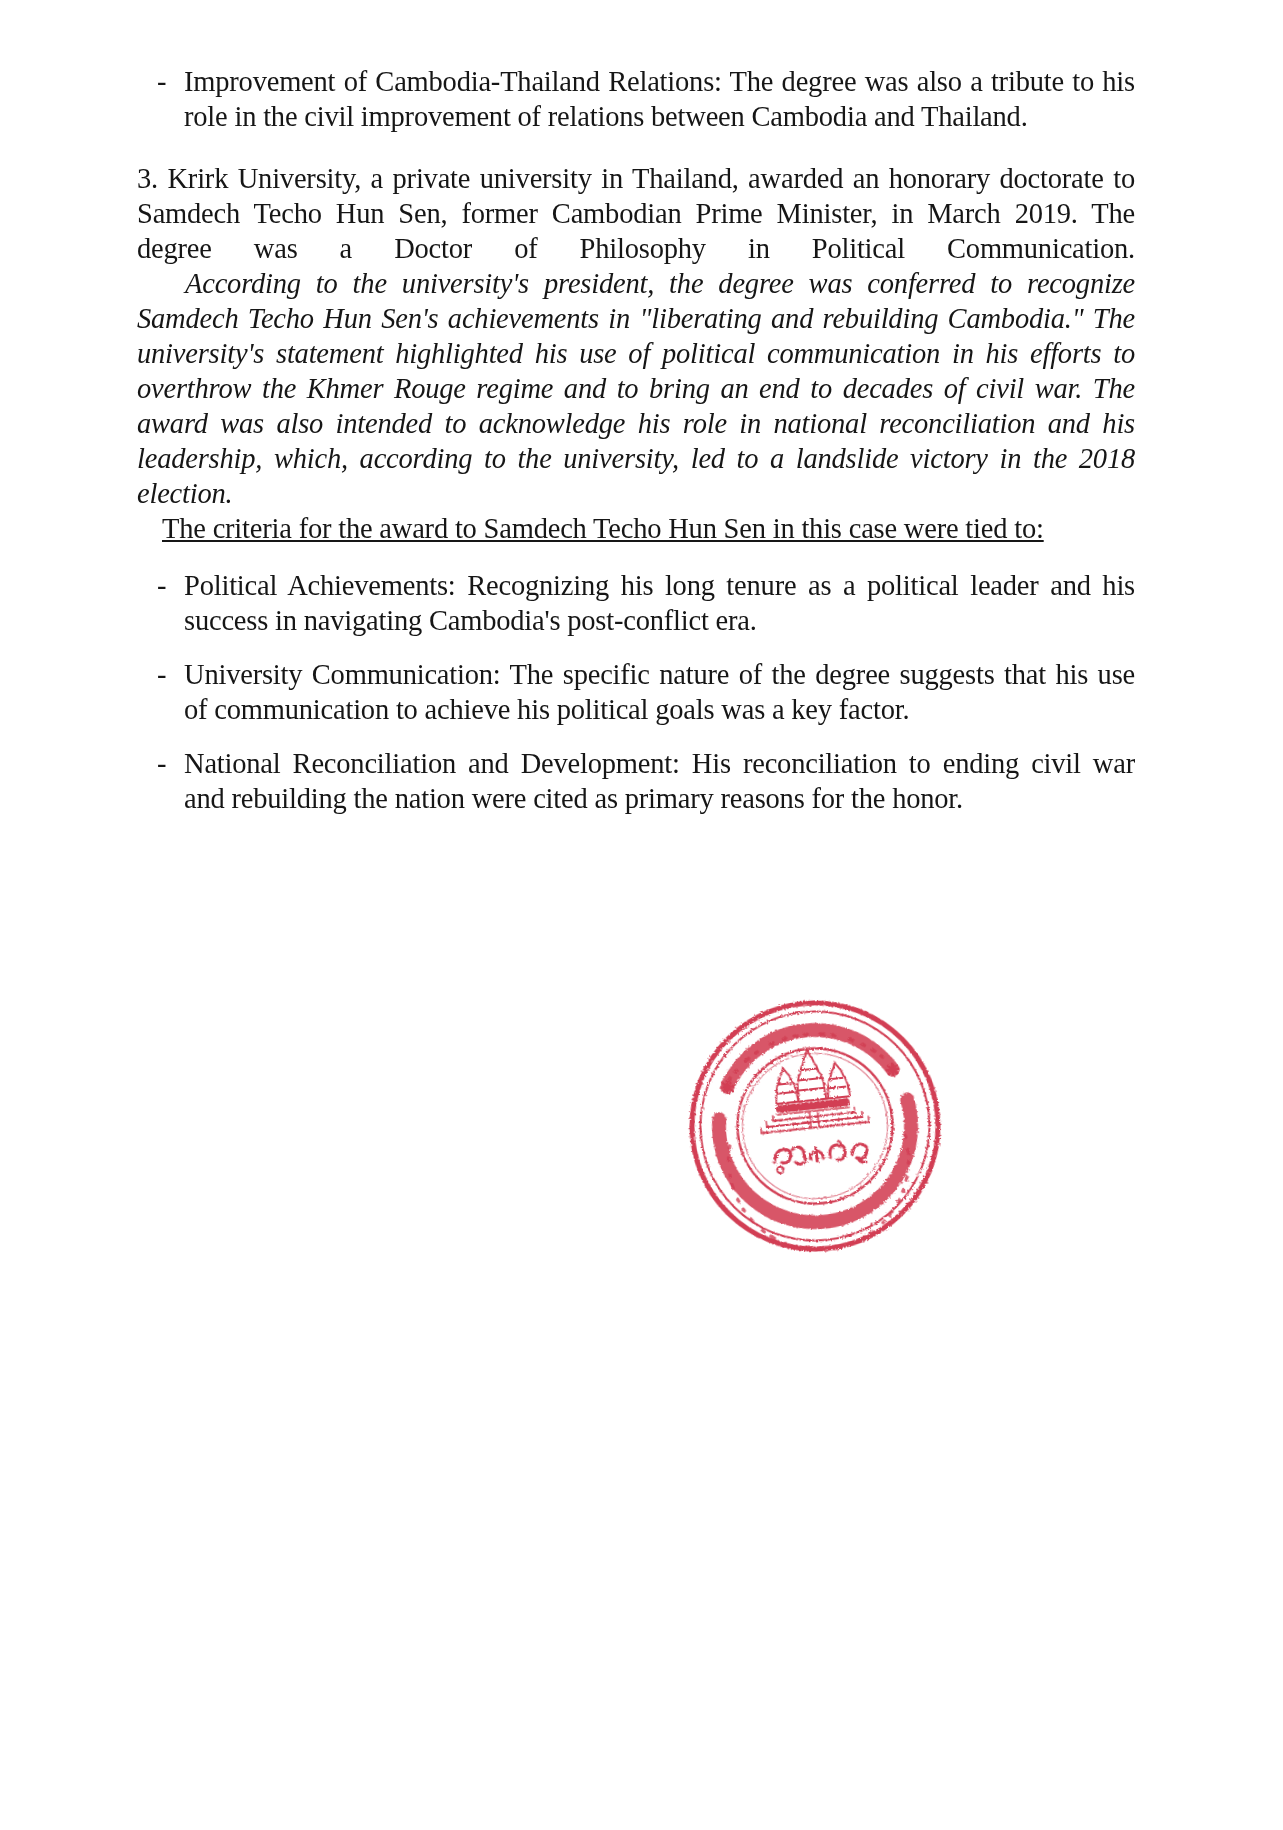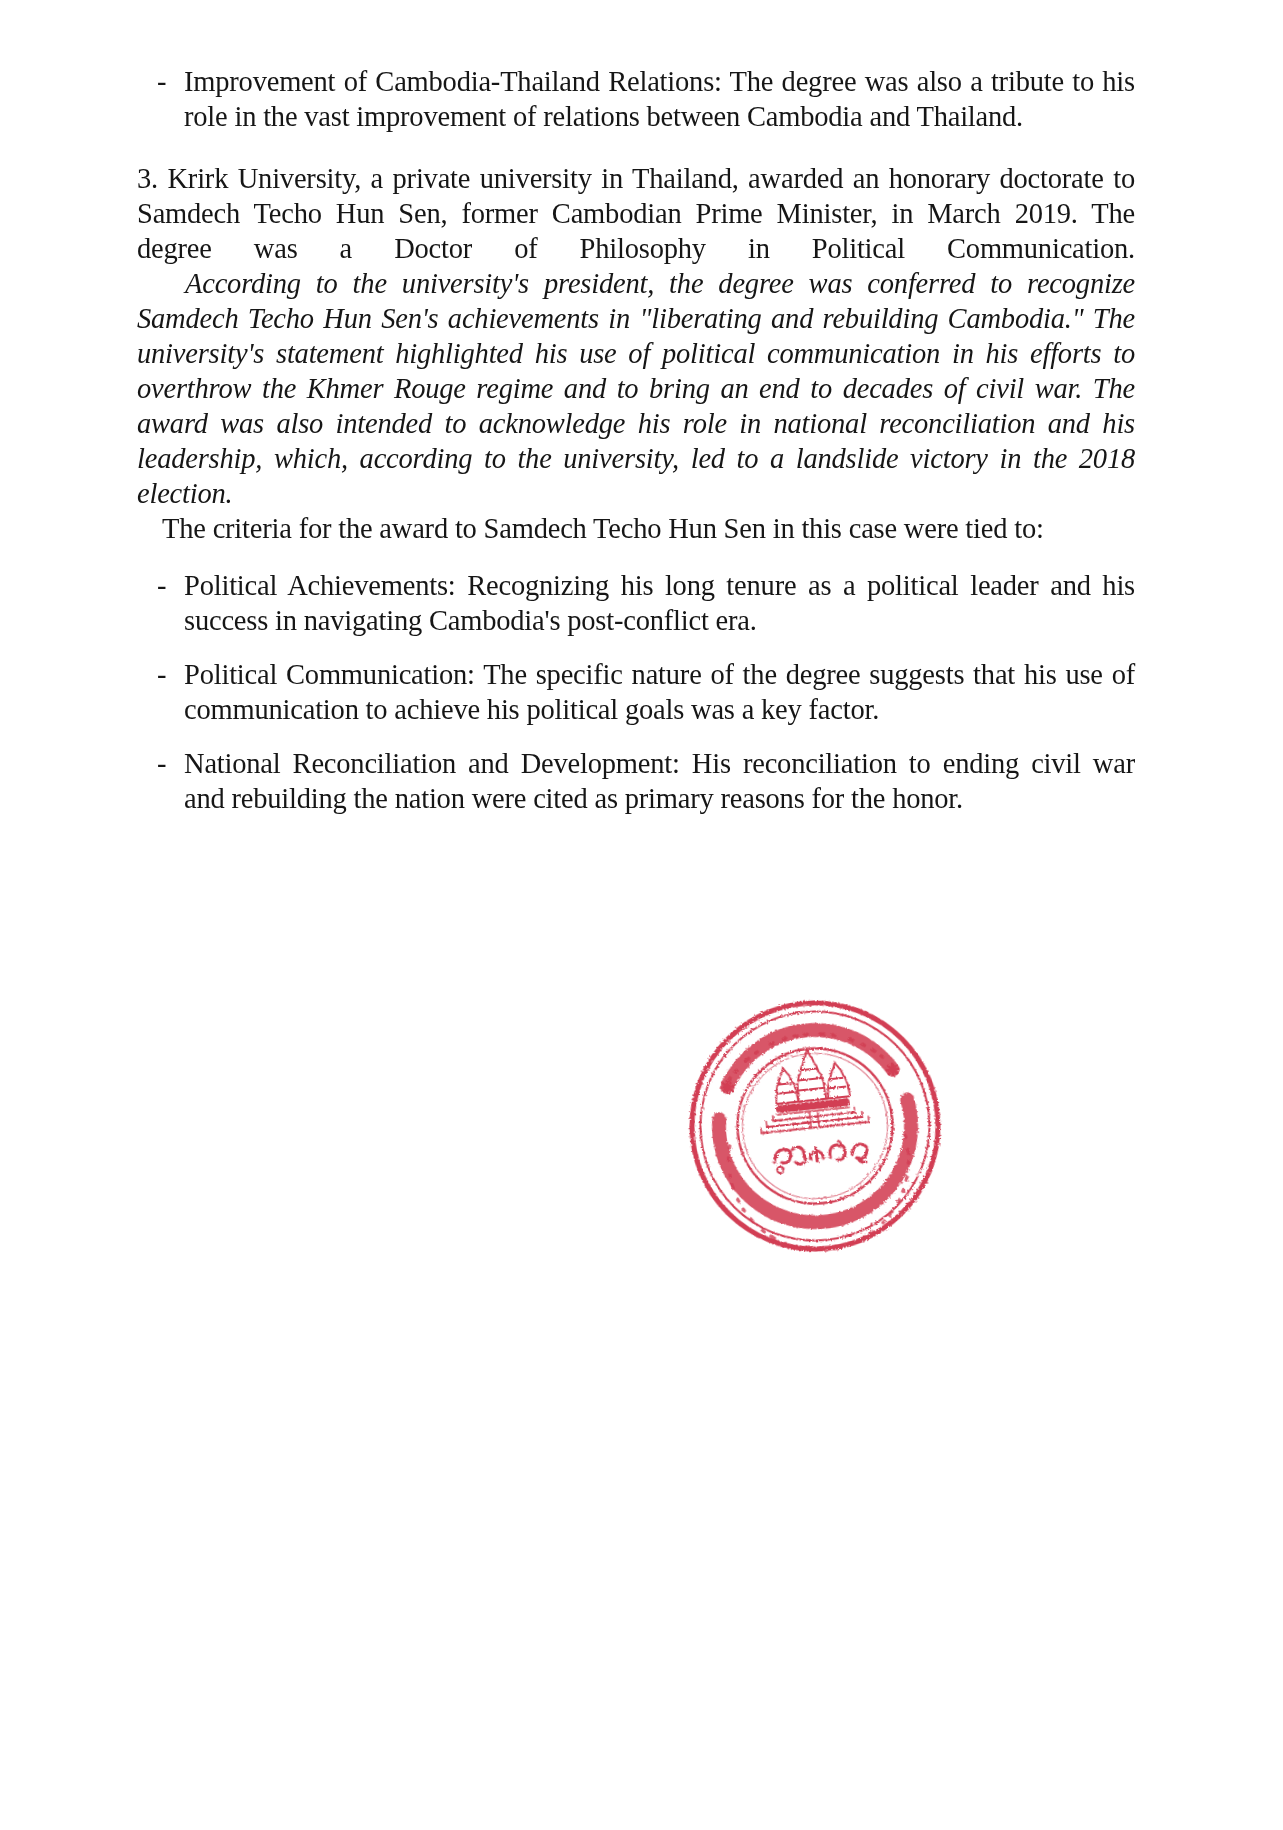--- a/index.html
+++ b/index.html
@@ -22,21 +22,21 @@
     text-align:justify;
   }
   p { margin:0; }
   .toplist .bullet-item { position:relative; padding-left:47px; margin-bottom:27px; }
   .bullet-dash {
     position:absolute; left:20px; top:0;
     font-weight:400;
   }
   .para-krirk { text-align:justify; text-align-last:justify;font-family:Liberation Serif, serif; }
   .indent-lg { text-indent:48px;font-style:italic; }
-  .indent-sm { text-indent:25px; }
+  .indent-sm { text-indent:25px;text-decoration:underline; }
   .criteria .bullet-item { position:relative; padding-left:47px; margin-top:22px; }
   .criteria .bullet-item + .bullet-item { margin-top:19px; }
   b.run-label { font-weight:400; }
   .dateline {
     margin-top:70px;
     padding-left:485px;
     text-align:left;
     letter-spacing:-0.2px;
     white-space:nowrap;
   }
@@ -57,38 +57,38 @@
 </style>
 </head>
 <body>
 
 <div class="page">
   <div class="content">
 
     <div class="toplist">
       <div class="bullet-item">
         <span class="bullet-dash">-</span>
-        <p><b class="run-label">Improvement of Cambodia-Thailand Relations:</b> <span>The degree was also a tribute to his role in the vast improvement of relations between Cambodia and Thailand.</span></p>
+        <p><b class="run-label">Improvement of Cambodia-Thailand Relations:</b> <span>The degree was also a tribute to his role in the civil improvement of relations between Cambodia and Thailand.</span></p>
       </div>
     </div>
 
     <p class="para-krirk">3. Krirk University, a private university in Thailand, awarded an honorary doctorate to Samdech Techo Hun Sen, former Cambodian Prime Minister, in March 2019. The degree was a Doctor of Philosophy in Political Communication.</p>
 
     <p class="indent-lg">According to the university's president, the degree was conferred to recognize Samdech Techo Hun Sen's achievements in "liberating and rebuilding Cambodia." The university's statement highlighted his use of political communication in his efforts to overthrow the Khmer Rouge regime and to bring an end to decades of civil war. The award was also intended to acknowledge his role in national reconciliation and his leadership, which, according to the university, led to a landslide victory in the 2018 election.</p>
 
     <p class="indent-sm">The criteria for the award to Samdech Techo Hun Sen in this case were tied to:</p>
 
     <div class="criteria">
       <div class="bullet-item">
         <span class="bullet-dash">-</span>
         <p><b class="run-label">Political Achievements:</b> <span>Recognizing his long tenure as a political leader and his success in navigating Cambodia's post-conflict era.</span></p>
       </div>
       <div class="bullet-item">
         <span class="bullet-dash">-</span>
-        <p><b class="run-label">Political Communication:</b> <span>The specific nature of the degree suggests that his use of communication to achieve his political goals was a key factor.</span></p>
+        <p><b class="run-label">University Communication:</b> <span>The specific nature of the degree suggests that his use of communication to achieve his political goals was a key factor.</span></p>
       </div>
       <div class="bullet-item">
         <span class="bullet-dash">-</span>
         <p><b class="run-label">National Reconciliation and Development:</b> <span>His reconciliation to ending civil war and rebuilding the nation were cited as primary reasons for the honor.</span></p>
       </div>
     </div>
 
   </div>
 
   <div class="stamp">

